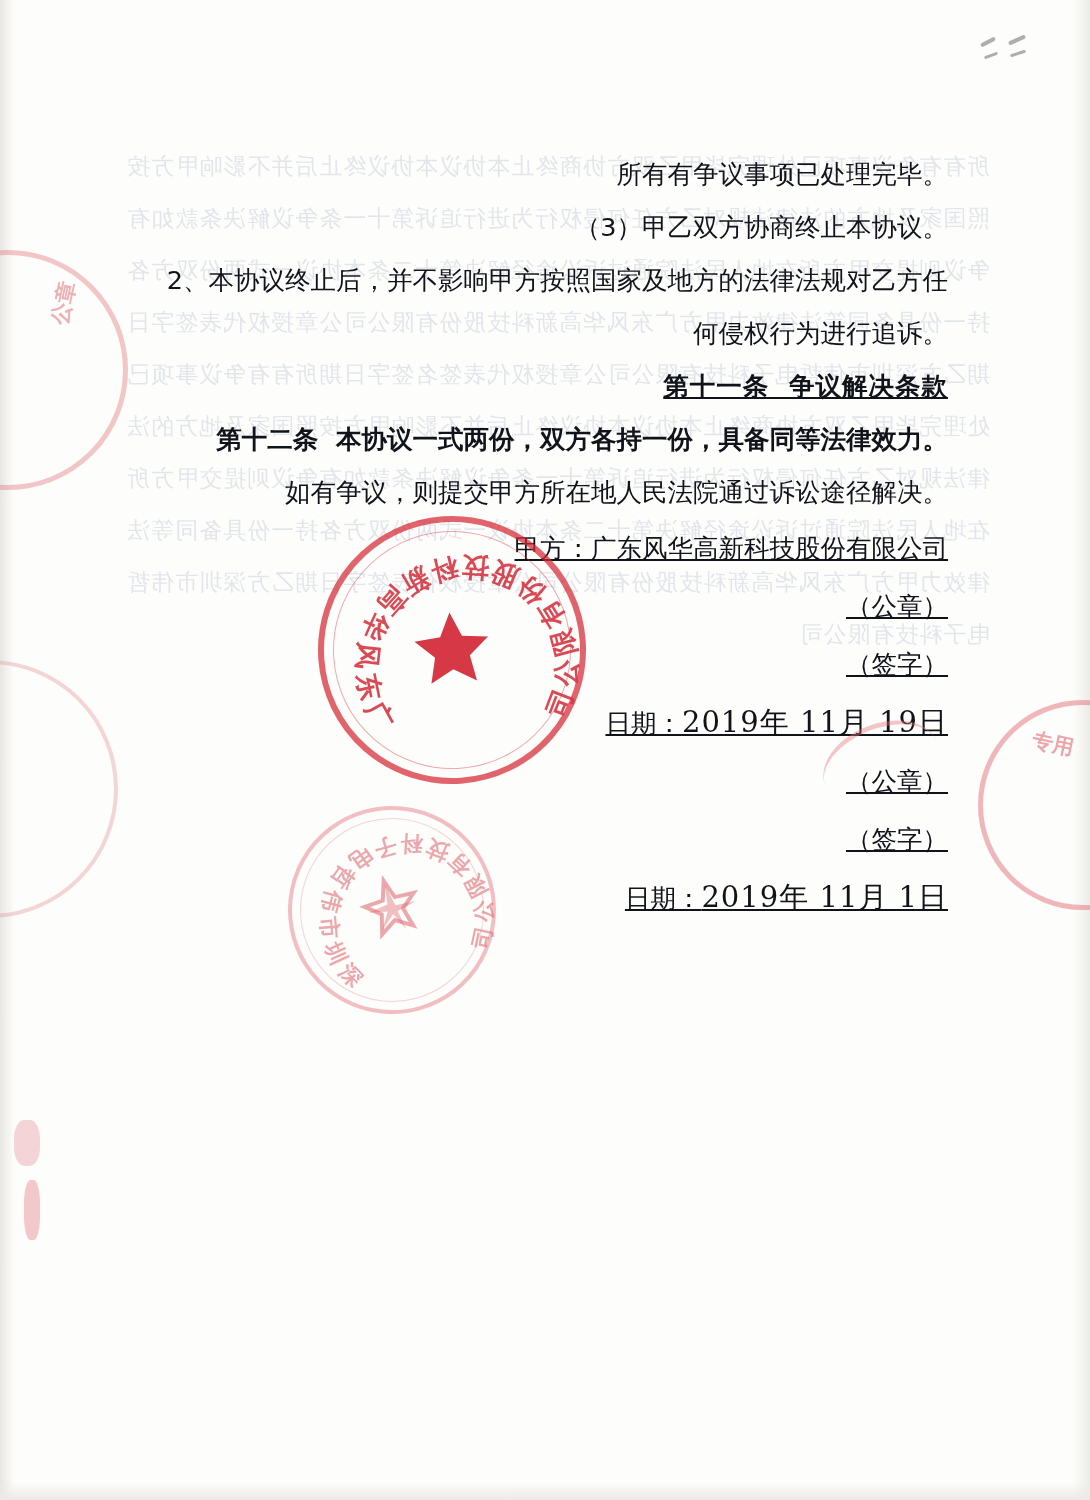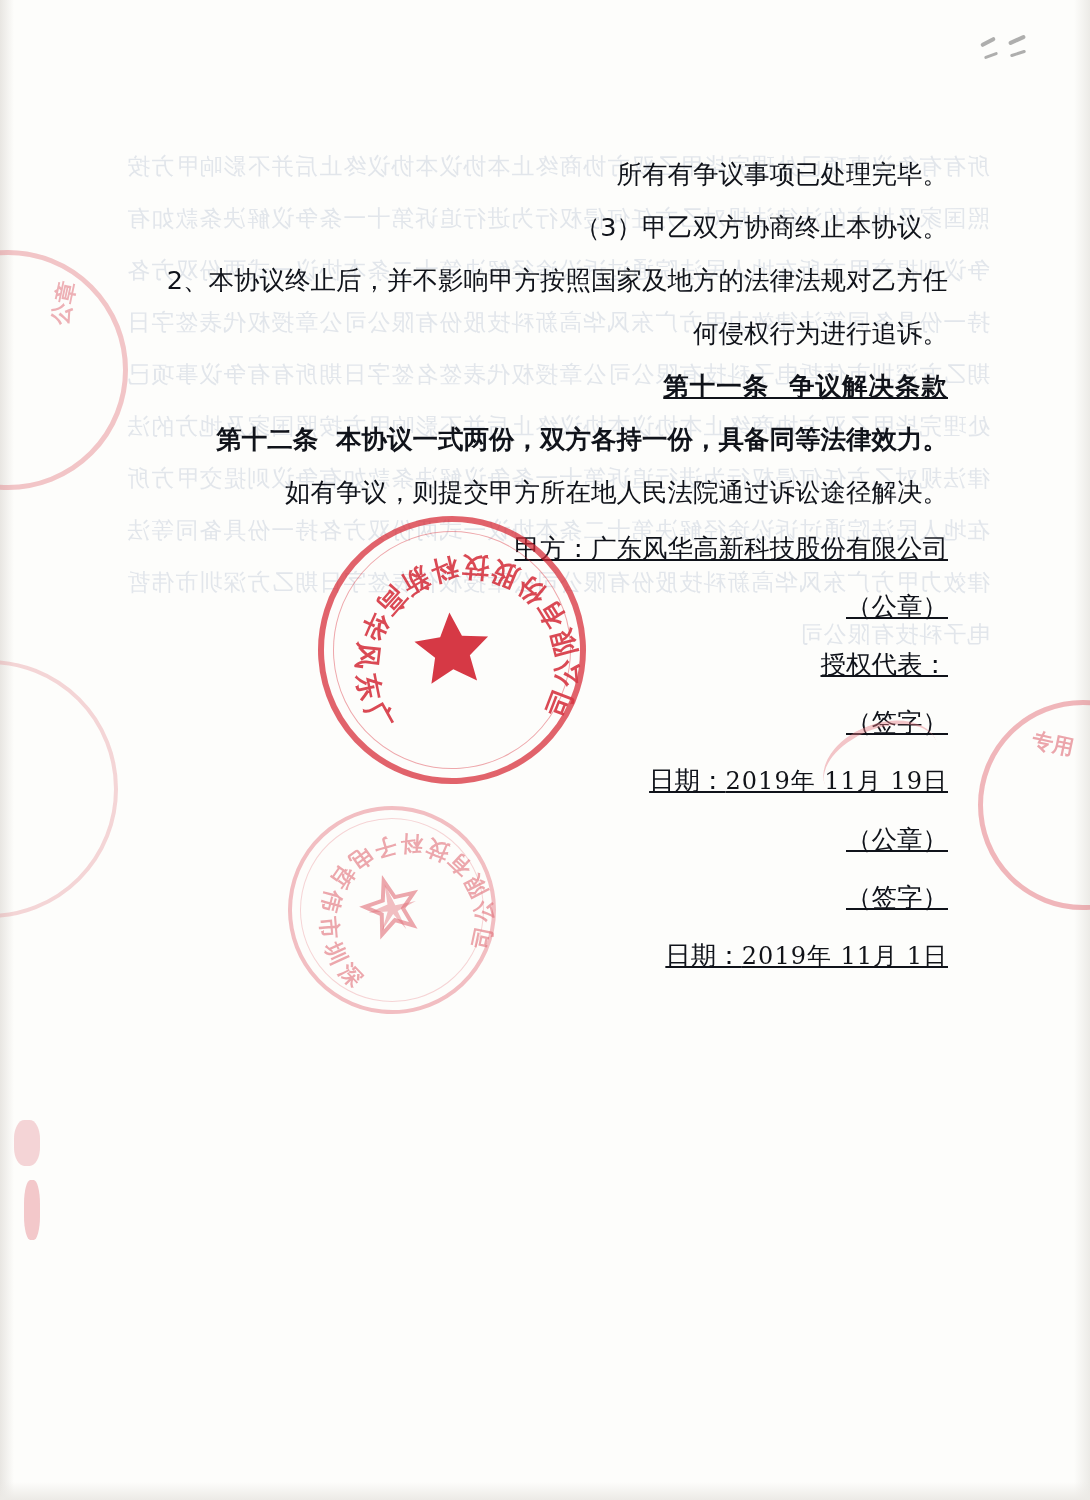--- a/index.html
+++ b/index.html
@@ -84,21 +84,21 @@
   }
   .clause-lead {
     font-weight: bold;
   }
   .sig-block .p { line-height: 58px; text-decoration: underline; }
 
   
   .hand {
     font-family: "DejaVu Serif", serif;
     color: #111318;
-    font-size: 24px;
+    font-size: 29px;
     letter-spacing: 1px;
   }
 
   
   .seal {
     position: absolute;
     border-radius: 50%;
     pointer-events: none;
   }
   .seal-a {
@@ -271,21 +271,20 @@
     <p class="p indent1">所有有争议事项已处理完毕。</p>
     <p class="p indent2">（3）甲乙双方协商终止本协议。</p>
     <p class="p indent2">2、本协议终止后，并不影响甲方按照国家及地方的法律法规对乙方任何侵权行为进行追诉。</p>
     <p class="p heading">第十一条  争议解决条款</p>
     <p class="p indent3 clause-lead">第十二条  本协议一式两份，双方各持一份，具备同等法律效力。</p>
     <p class="p indent3">如有争议，则提交甲方所在地人民法院通过诉讼途径解决。</p>
 
     <div class="sig-block">
       <p class="p"><span>甲方：</span><span>广东风华高新科技股份有限公司</span></p>
       <p class="p" style="padding-left:16px;">（公章）</p>
-      <p class="p">授权代表：</p>
       <p class="p" style="padding-left:16px;">（签字）</p>
       <p class="p"><span>日期：</span><span class="hand">2019年 11月 19日</span></p>
       <p class="p" style="padding-left:16px;">（公章）</p>
       <p class="p" style="padding-left:16px;">（签字）</p>
       <p class="p"><span>日期：</span><span class="hand">2019年 11月 1日</span></p>
     </div>
   </div>
 
   <div class="seal seal-a">
     <div class="inner-ring"></div>

